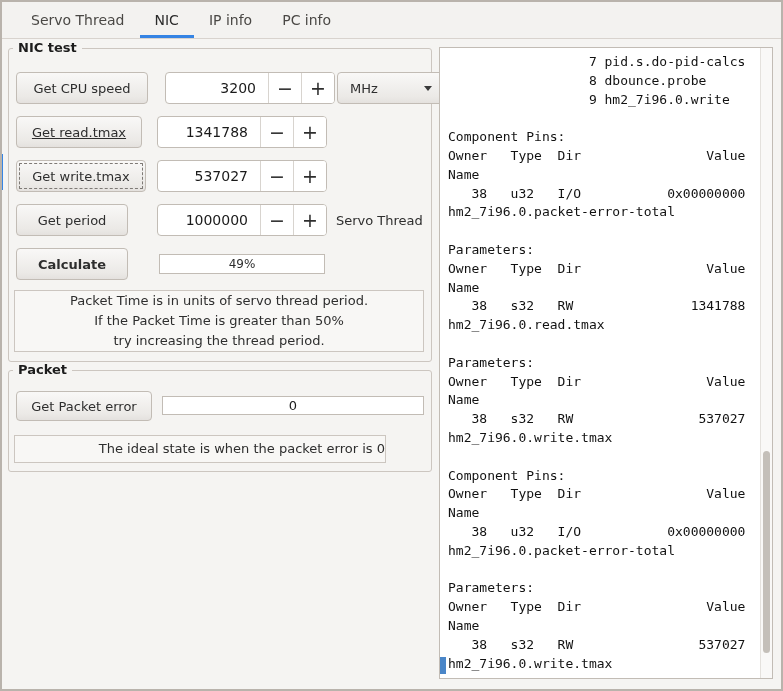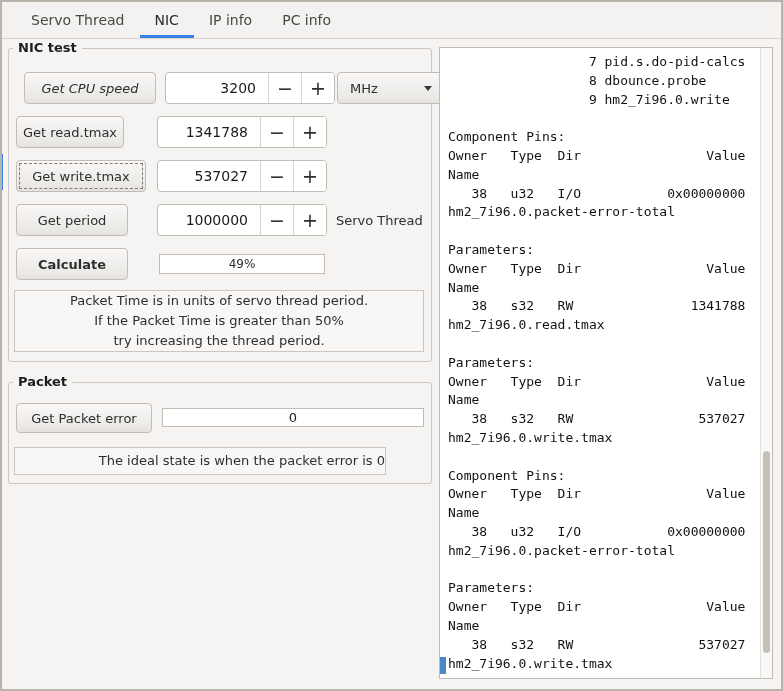--- a/index.html
+++ b/index.html
@@ -138,34 +138,34 @@
     <div class="tab">IP info</div>
     <div class="tab">PC info</div>
   </div>
 
   <div class="edge-indicator"></div>
 
   <div class="frame" style="left:6px; top:46px; width:424px; height:314px;">
     <span class="frame-label">NIC test</span>
 
     <div class="row" style="top:23px">
-      <button class="gbtn" style="left:8px; width:132px;font-style:italic;">Get CPU speed</button>
+      <button class="gbtn" style="left:0; width:132px;">Get CPU speed</button>
       <div class="spin" style="left:141px;margin-left:8px;">
         <div class="spin-val">3200</div>
         <div class="spin-btn">−</div>
         <div class="spin-btn">+</div>
       </div>
       <div class="combo" style="left:321px;">
         <span>MHz</span>
         <span class="caret"></span>
       </div>
     </div>
 
     <div class="row" style="top:67px">
-      <button class="gbtn" style="left:0; width:108px;">Get read.tmax</button>
+      <button class="gbtn" style="left:0; width:126px;text-decoration:underline;">Get read.tmax</button>
       <div class="spin" style="left:141px;">
         <div class="spin-val">1341788</div>
         <div class="spin-btn">−</div>
         <div class="spin-btn">+</div>
       </div>
     </div>
 
     <div class="row" style="top:111px">
       <button class="gbtn focused" style="left:0; width:130px;">Get write.tmax</button>
       <div class="spin" style="left:141px;">
@@ -190,21 +190,21 @@
       <div class="progress" style="left:143px; top:6px; width:166px; height:20px;">49%</div>
     </div>
 
     <div class="notebox" style="left:5px; top:241px; width:410px; height:62px;">
       <div>Packet Time is in units of servo thread period.</div>
       <div>If the Packet Time is greater than 50%</div>
       <div>try increasing the thread period.</div>
     </div>
   </div>
 
-  <div class="frame" style="left:6px; top:368px; width:424px; height:102px;margin-top:12px;">
+  <div class="frame" style="left:6px; top:368px; width:424px; height:102px;">
     <span class="frame-label">Packet</span>
 
     <div class="row" style="top:20px; height:30px;">
       <button class="gbtn" style="left:0; width:136px; height:30px;">Get Packet error</button>
       <div class="field" style="left:146px; top:5px; width:262px; height:19px;">0</div>
     </div>
 
     <div class="notebox" style="left:5px; top:64px; width:372px; height:28px; line-height:26px;text-align:right;">The ideal state is when the packet error is 0</div>
   </div>
 

